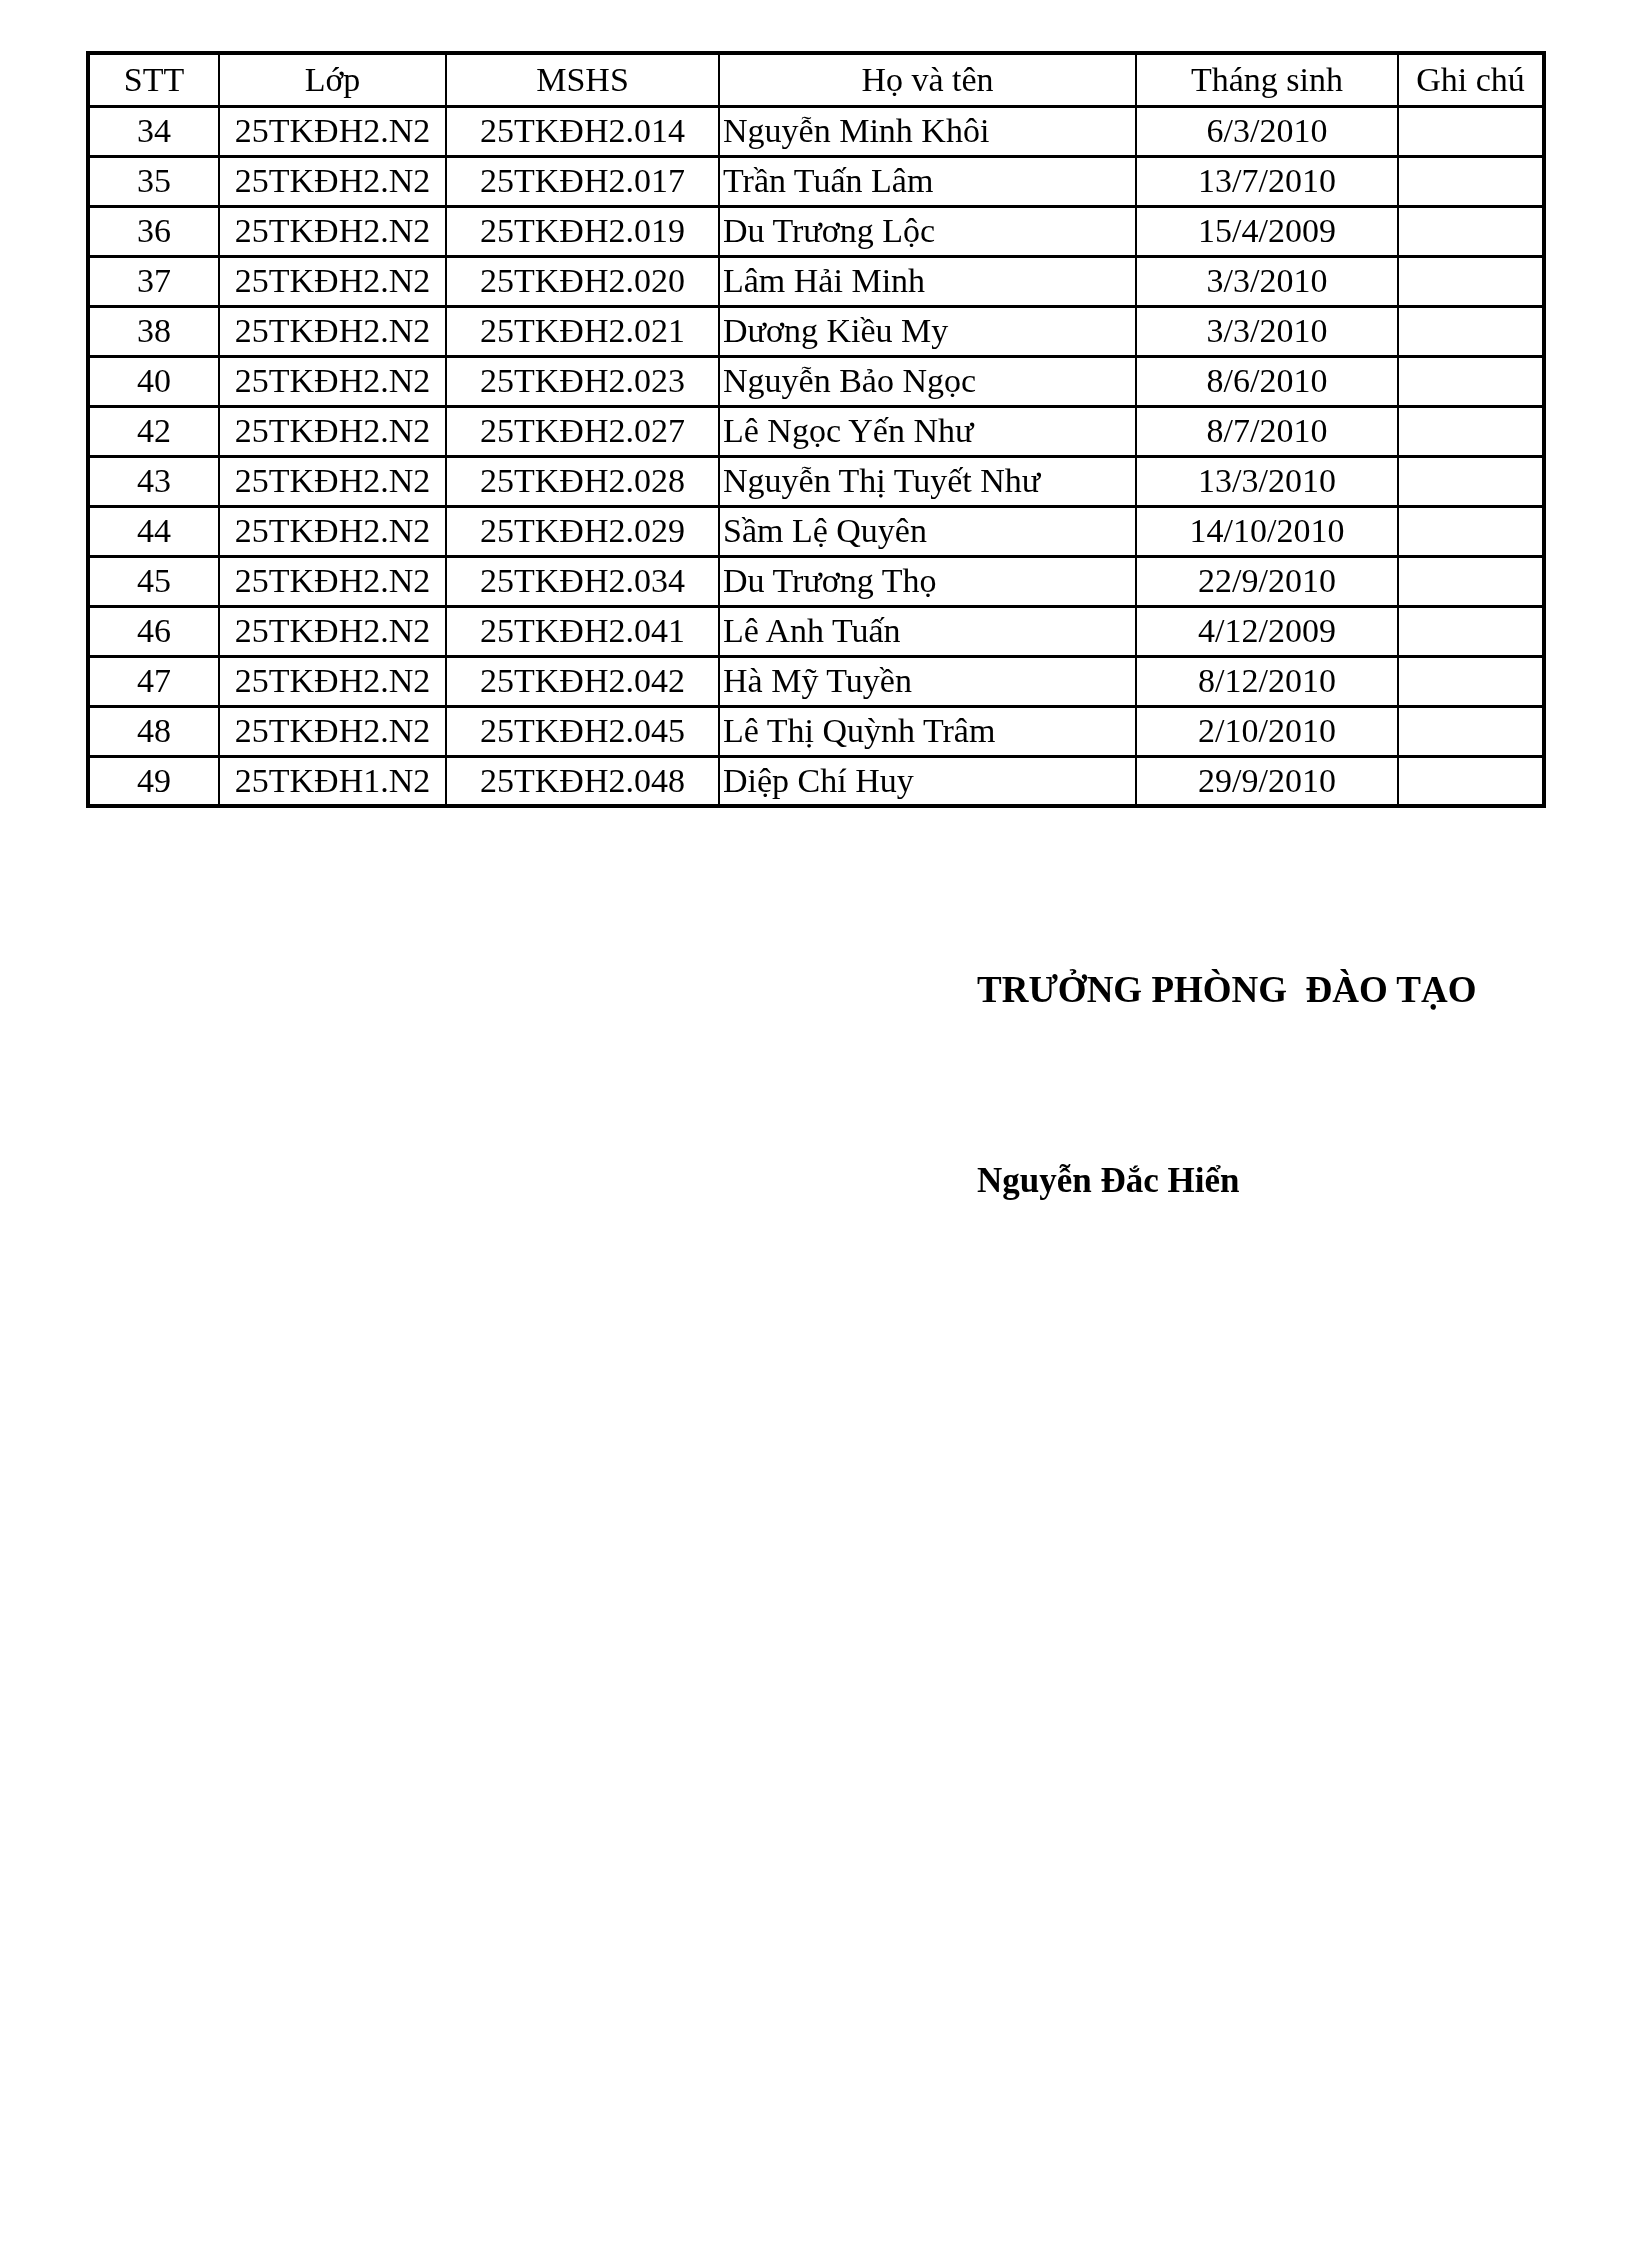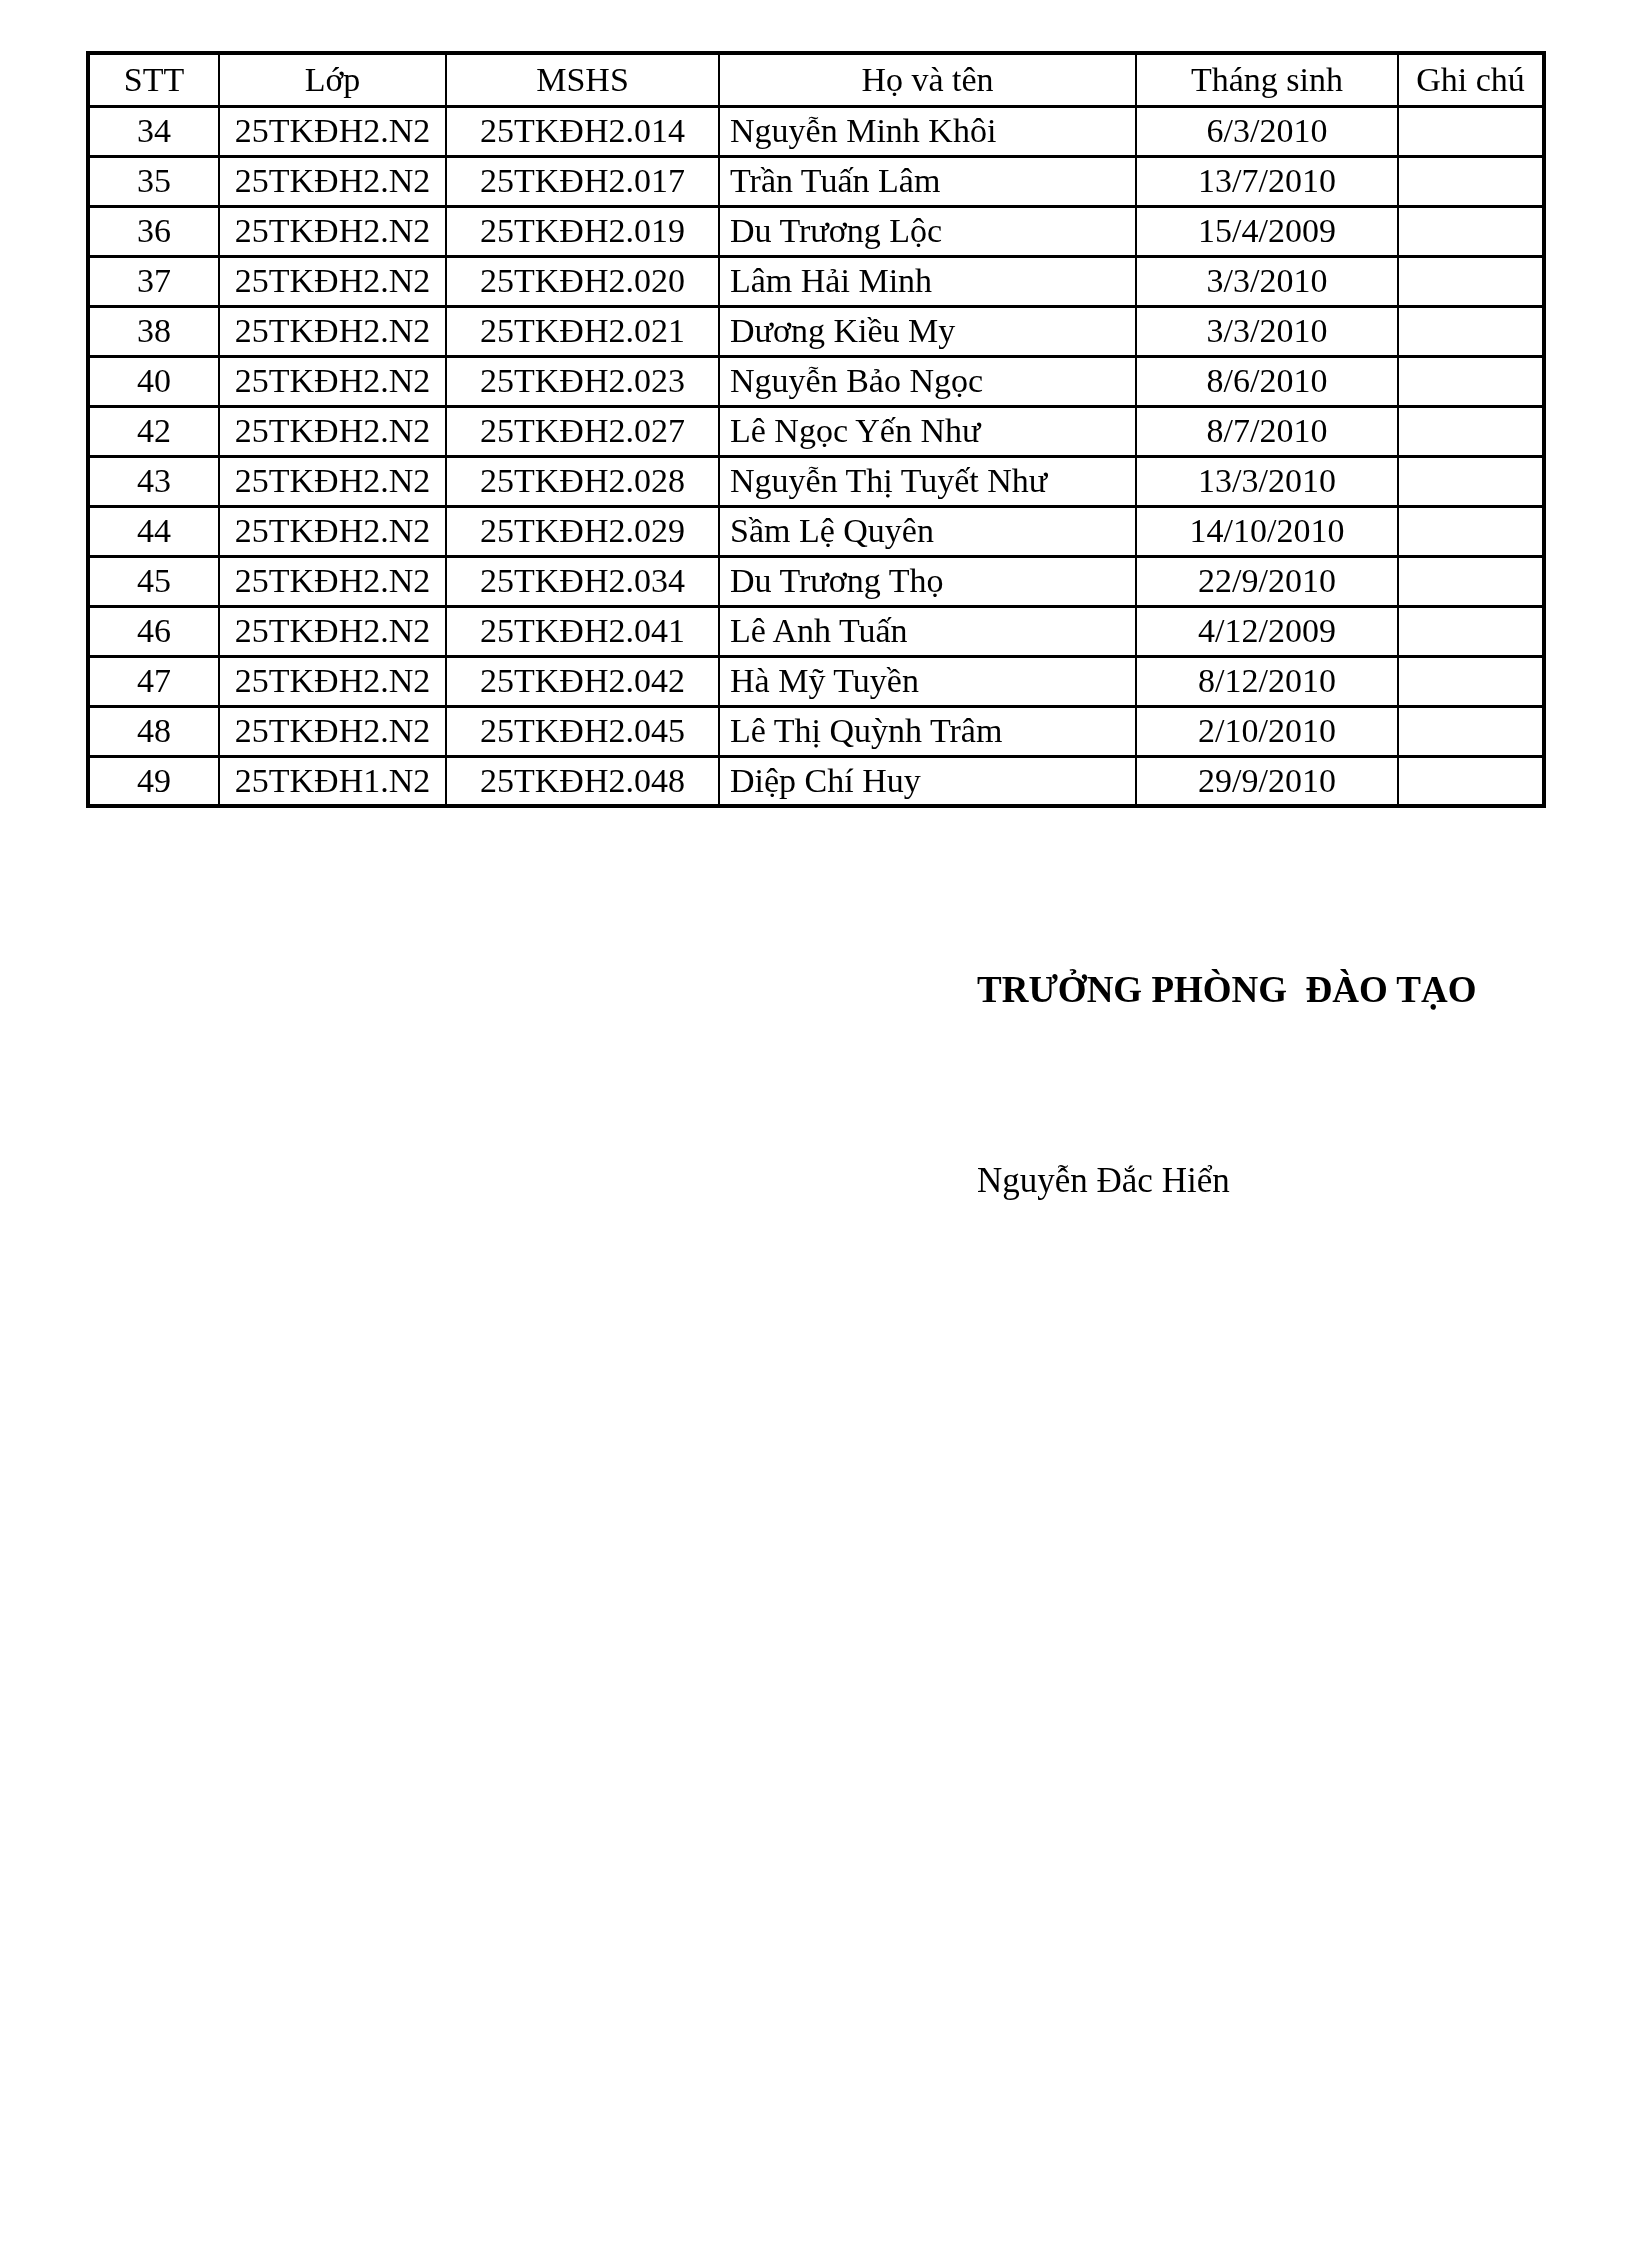--- a/index.html
+++ b/index.html
@@ -31,32 +31,32 @@
     vertical-align: middle;
     font-size: 34px;
     line-height: 1.0;
     padding: 0;
     overflow: hidden;
     white-space: nowrap;
   }
   table.roster thead tr { height: 53px; }
   table.roster tbody tr { height: 50px; }
   table.roster th { font-weight: normal; font-size: 34px; }
-  table.roster td.col-name { text-align: left; padding-left: 10px; }
+  table.roster td.col-name { text-align: left; padding-left: 3px; }
 
   .sig-line {
     position: absolute;
     left: 977px;
     width: 576px;
     text-align: left;
     white-space: pre;
   }
   .sig-title { top: 968px; font-size: 37px; font-weight: bold; }
   .sig-note  { top: 1061px; font-size: 33px; font-style: italic; }
-  .sig-name  { top: 1161px; font-size: 35px; font-weight: normal; }
+  .sig-name  { top: 1161px; font-size: 35px; font-weight: bold; }
 </style>
 </head>
 <body>
 
 <div class="page">
 
   <table class="roster">
     <colgroup>
       <col style="width:131px">
       <col style="width:227px">

